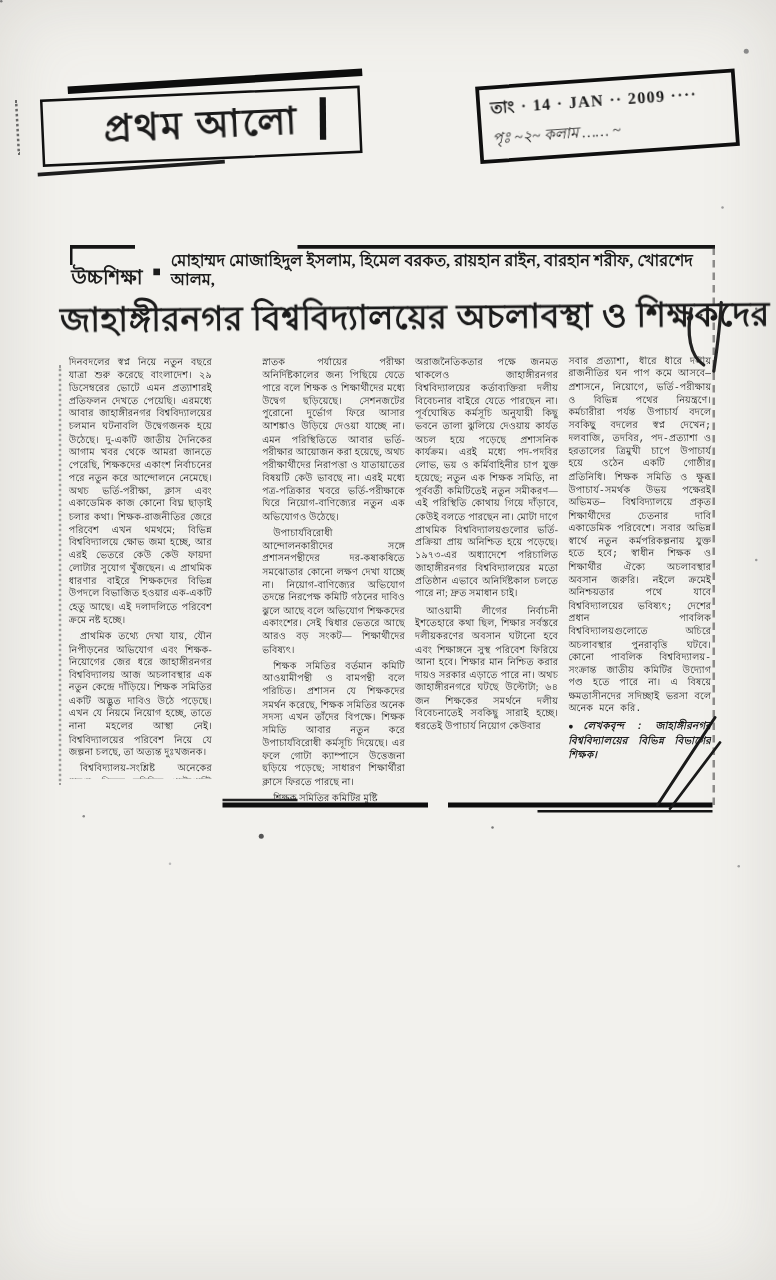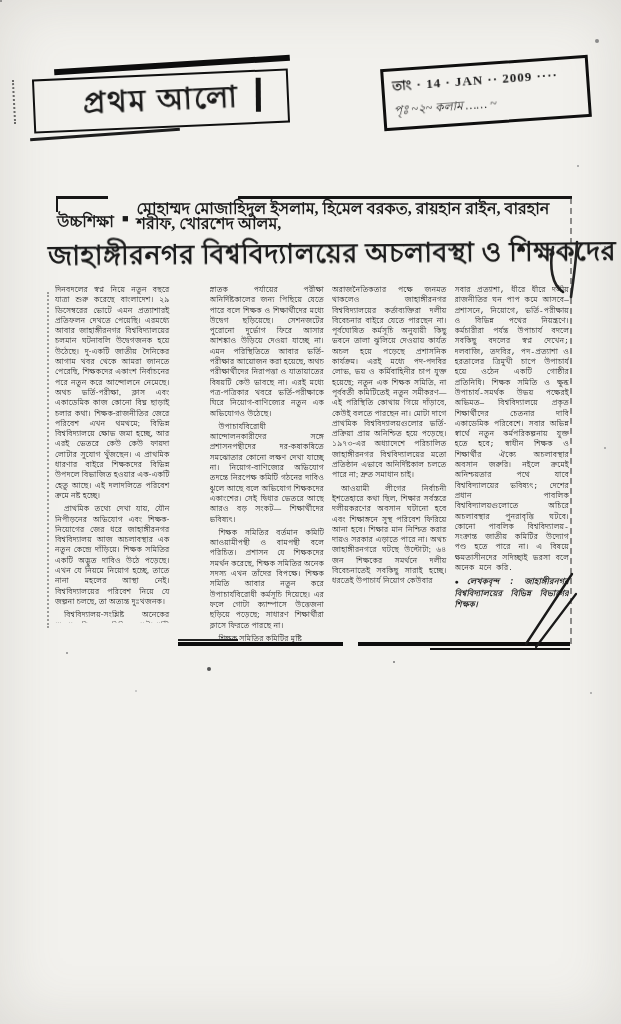--- a/index.html
+++ b/index.html
@@ -36,21 +36,21 @@
   .clip-topline{position:absolute;left:238px;top:196px;width:334px;height:3px;background:#161616;}
   .clip-corner-h{position:absolute;left:56px;top:196px;width:52px;height:3px;background:#161616;}
   .clip-corner-v{position:absolute;left:56px;top:196px;width:2px;height:16px;background:#161616;}
   .clip-right-edge{position:absolute;left:570px;top:198px;height:446px;width:0;border-left:2px dashed #3a3a3a;opacity:.55;}
   .clip-left-edge{position:absolute;left:47px;top:292px;height:336px;width:0;border-left:2px dotted #4a4a4a;opacity:.5;}
 
   
   .kicker-row{position:absolute;left:57px;top:201px;width:512px;display:flex;align-items:flex-start;}
   .kicker{font-size:16px;font-weight:800;white-space:nowrap;padding-top:8px;filter:blur(.2px);}
   .kicker-square{font-size:11px;padding:11px 8px 0 8px;}
-  .byline{flex:1;font-size:16px;font-weight:700;line-height:15px;filter:blur(.25px);}
+  .byline{flex:1;font-size:13px;font-weight:700;line-height:15px;filter:blur(.25px);}
   .headline{
     position:absolute;left:48px;top:235px;width:520px;margin:0;
     font-size:27px;font-weight:800;white-space:nowrap;
     transform:rotate(-.5deg);transform-origin:left center;
     letter-spacing:.5px;filter:blur(.2px);
   }
   .headline-mark{position:absolute;left:546px;top:239px;}
 
   
   .columns{position:absolute;left:55px;top:285px;width:514px;display:flex;gap:8px;justify-content:flex-end;}

